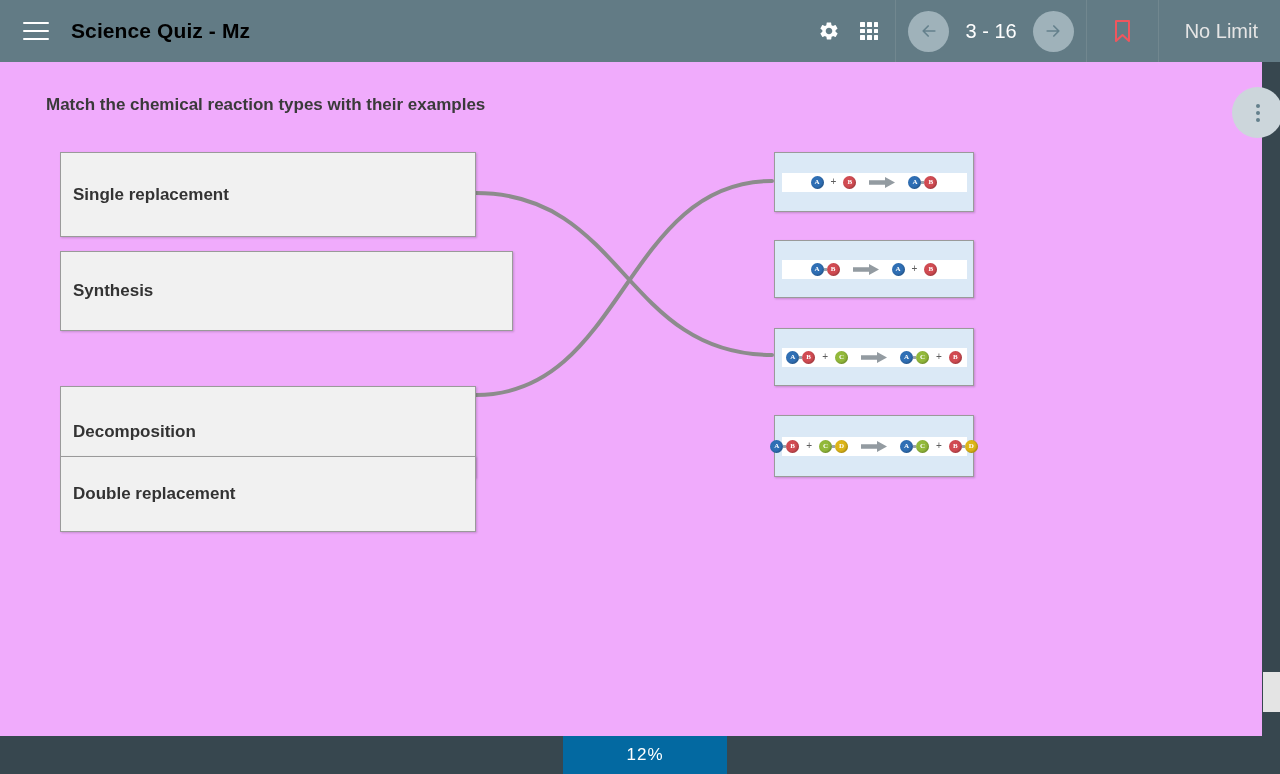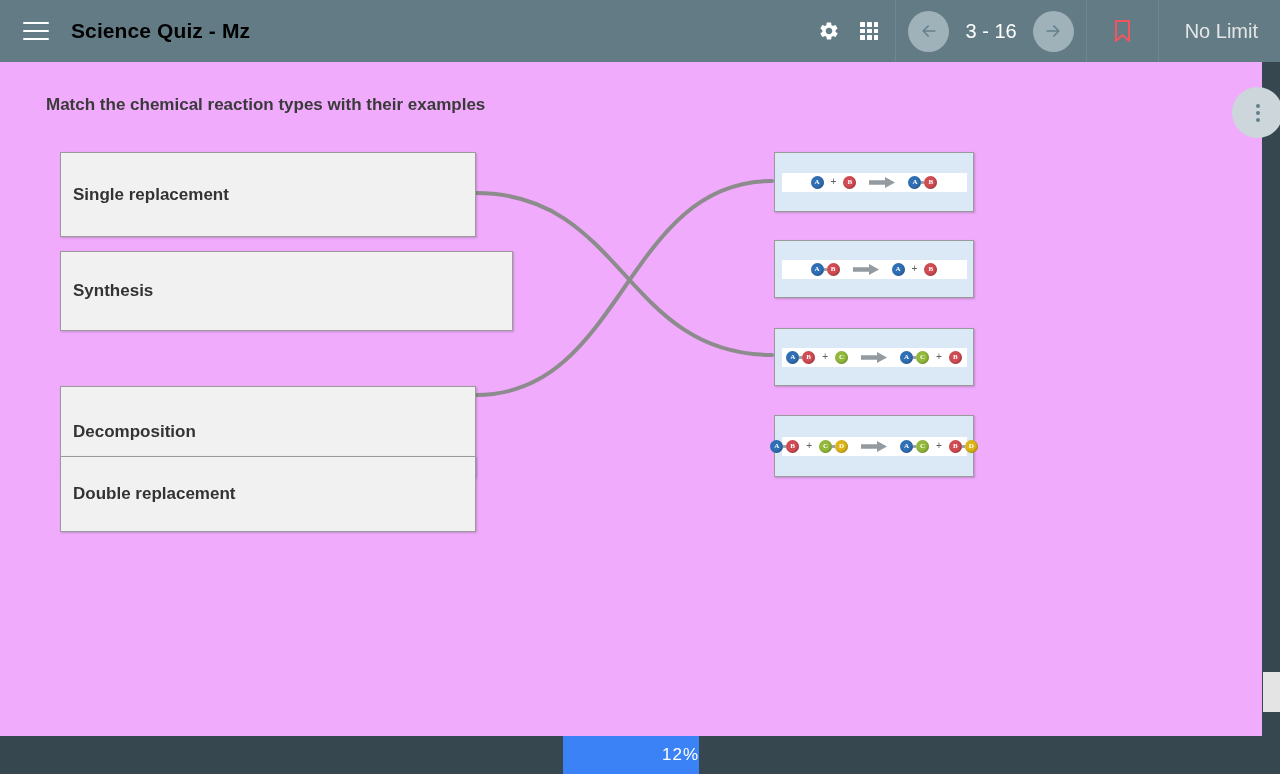--- a/index.html
+++ b/index.html
@@ -159,23 +159,23 @@
   }
 
   
   .footer {
     position: absolute; left: 0; top: 736px;
     width: 1280px; height: 38px;
     background: #37474f;
   }
   .progress-fill {
     position: absolute; left: 563px; top: 0;
-    width: 136px; height: 38px;
-    background: #3b82f6;
-    display: flex; align-items: center; justify-content: flex-end;
+    width: 164px; height: 38px;
+    background: #0369a1;
+    display: flex; align-items: center; justify-content: center;
   }
   .progress-label {
     color: #ffffff; font-size: 17px; letter-spacing: 1px;
   }
 </style>
 </head>
 <body>
 
 <div class="header">
   <div class="hamburger">

